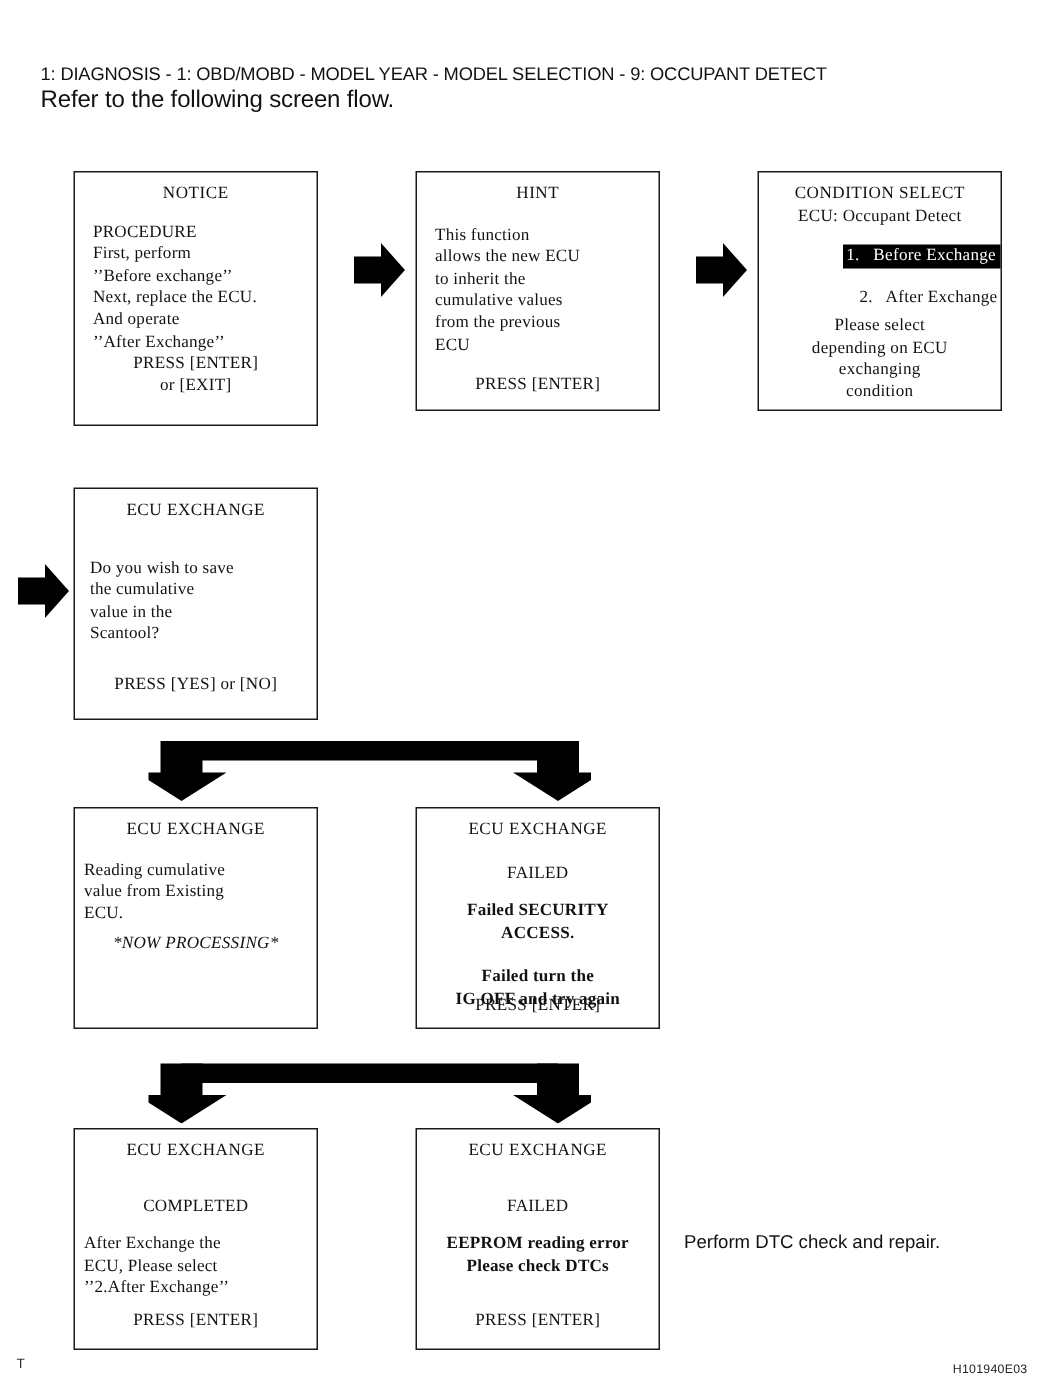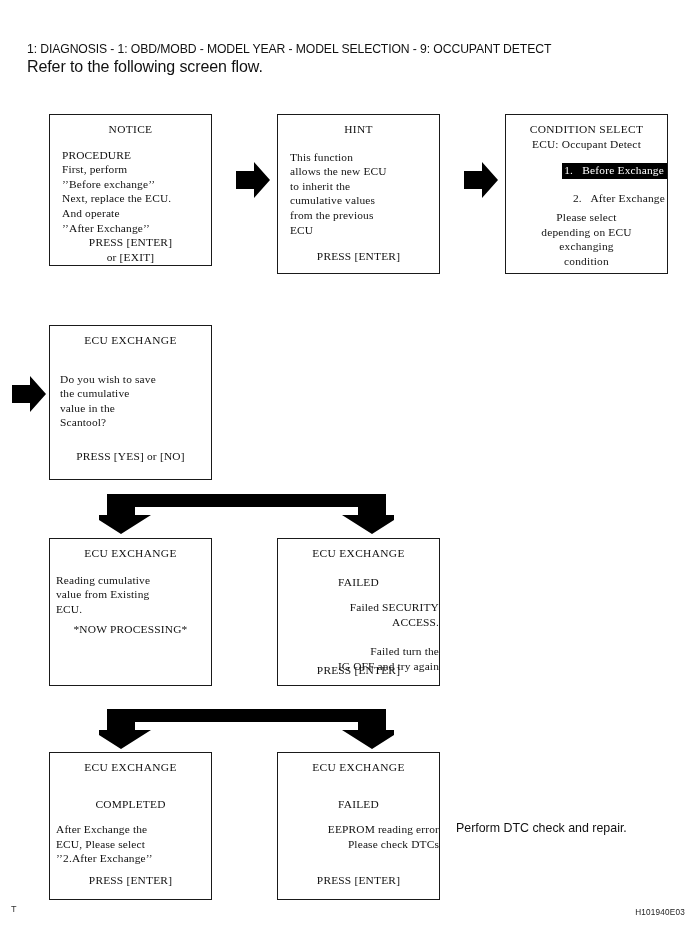--- a/index.html
+++ b/index.html
@@ -70,22 +70,23 @@
   .scr-sub {
     text-align: center;
     letter-spacing: 0.2px;
   }
   .scr-body {
     margin-top: 10px;
     padding-left: 12px;
     letter-spacing: 0.15px;
   }
   .scr-body.c {
-    text-align: right;
+    text-align: center;
     padding-left: 0;
+    font-weight: bold;
   }
   .scr-foot {
     position: absolute;
     left: 0;
     right: 0;
     text-align: center;
     letter-spacing: 0.2px;
   }
   .scr-line { white-space: pre; }
 
@@ -148,21 +149,21 @@
   }
 </style>
 </head>
 <body>
 
 <div class="page">
 
   <div class="doc-path">1: DIAGNOSIS - 1: OBD/MOBD - MODEL YEAR - MODEL SELECTION - 9: OCCUPANT DETECT</div>
   <div class="doc-sub">Refer to the following screen flow.</div>
 
-  <div class="screen" style="left:49px; top:114px; width:163px; height:152px;">
+  <div class="screen" style="left:49px; top:114px; width:163px; height:170px;">
     <div class="scr-title">NOTICE</div>
     <div class="scr-body" style="margin-top:11px;">
       <div class="scr-line">PROCEDURE</div>
       <div class="scr-line">First, perform</div>
       <div class="scr-line">’’Before exchange’’</div>
       <div class="scr-line">Next, replace the ECU.</div>
       <div class="scr-line">And operate</div>
       <div class="scr-line">’’After Exchange’’</div>
     </div>
     <div class="scr-foot" style="top:120px;">
@@ -245,21 +246,21 @@
     </svg>
   </div>
 
   <div class="screen" style="left:49px; top:538px; width:163px; height:148px;">
     <div class="scr-title">ECU EXCHANGE</div>
     <div class="scr-body" style="margin-top:12px; padding-left:6px;">
       <div class="scr-line">Reading cumulative</div>
       <div class="scr-line">value from Existing</div>
       <div class="scr-line">ECU.</div>
     </div>
-    <div class="scr-foot" style="top:83px;">
+    <div class="scr-foot" style="top:83px;font-style:italic;">
       <div class="scr-line">*NOW PROCESSING*</div>
     </div>
   </div>
 
   <div class="screen" style="left:277px; top:538px; width:163px; height:148px;">
     <div class="scr-title">ECU EXCHANGE</div>
     <div class="scr-sub" style="margin-top:14px;">FAILED</div>
     <div class="scr-body c" style="margin-top:11px;">
       <div class="scr-line">Failed SECURITY</div>
       <div class="scr-line">ACCESS.</div>

